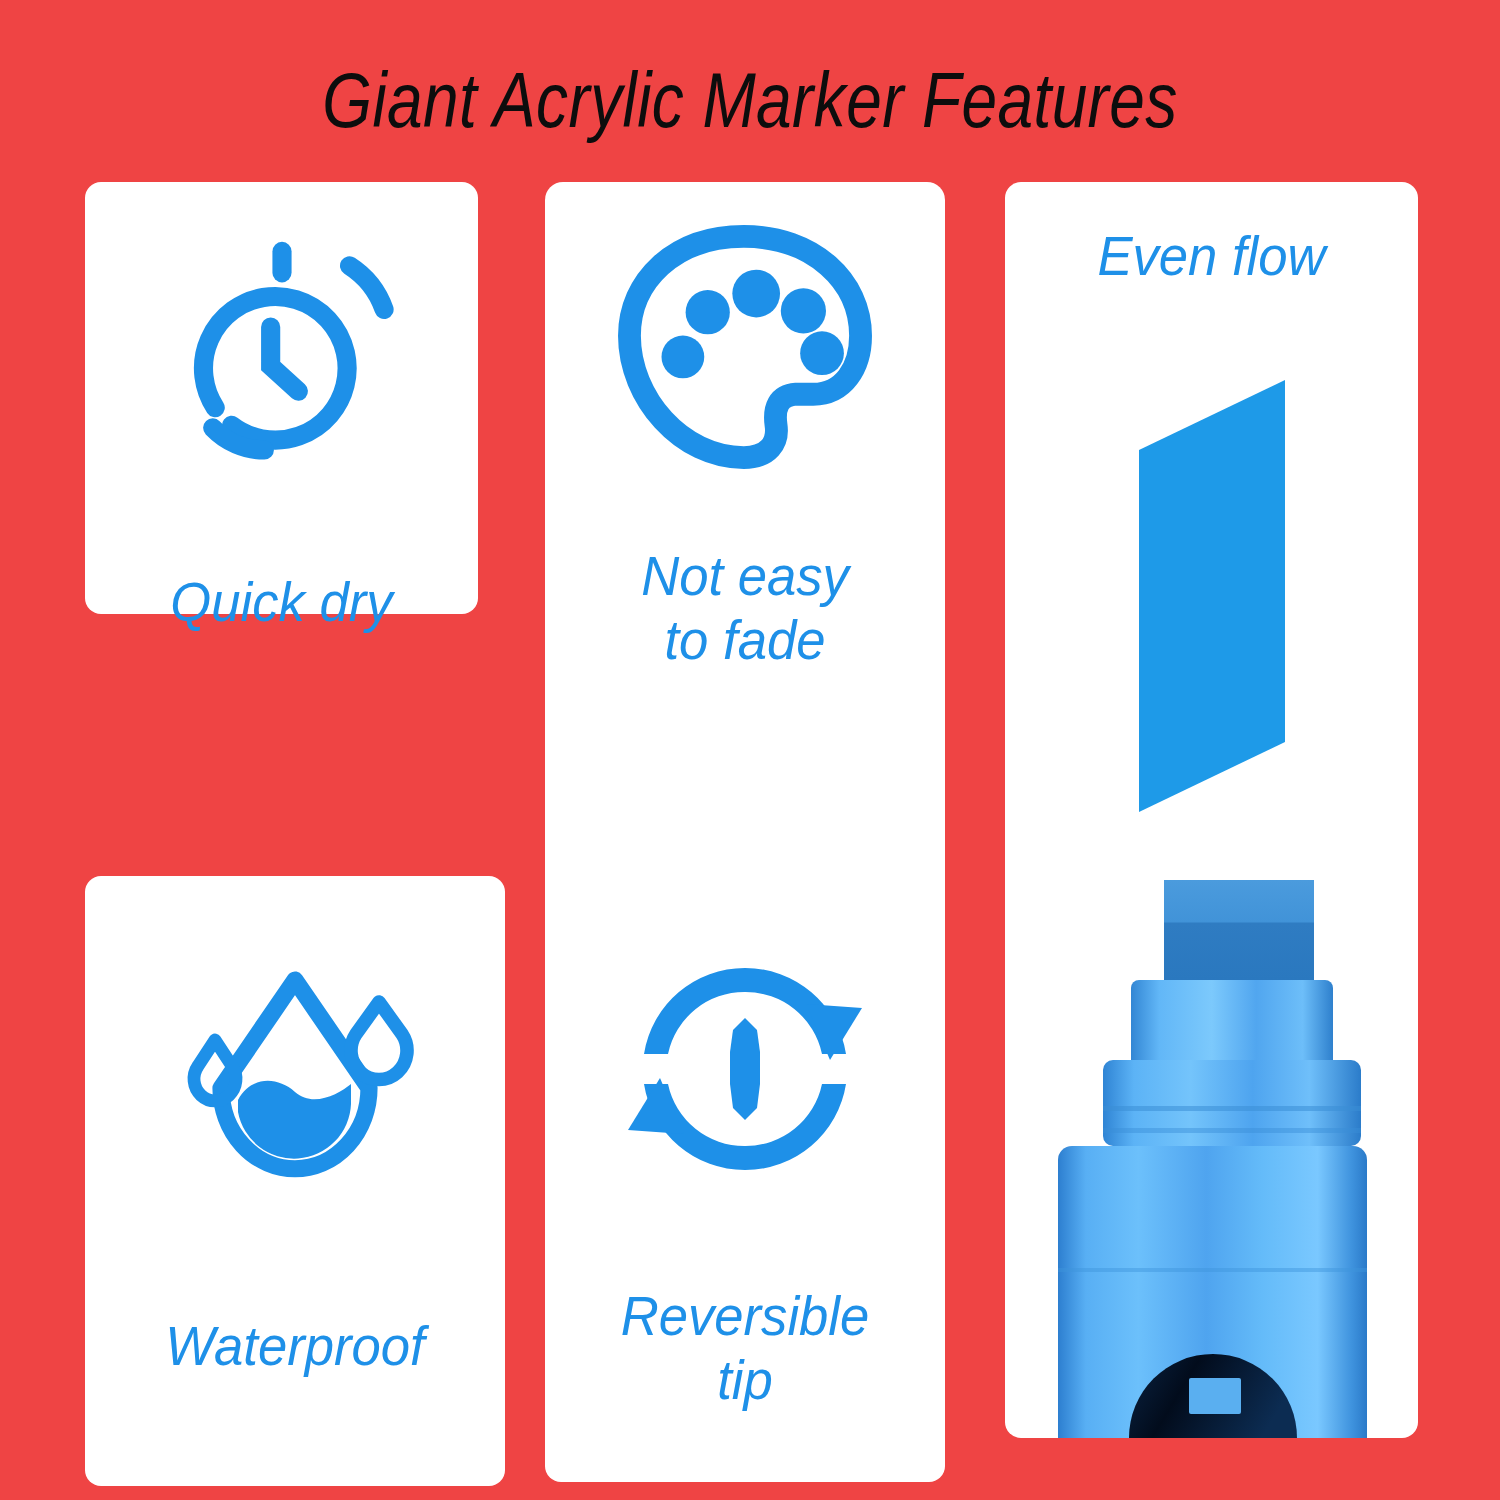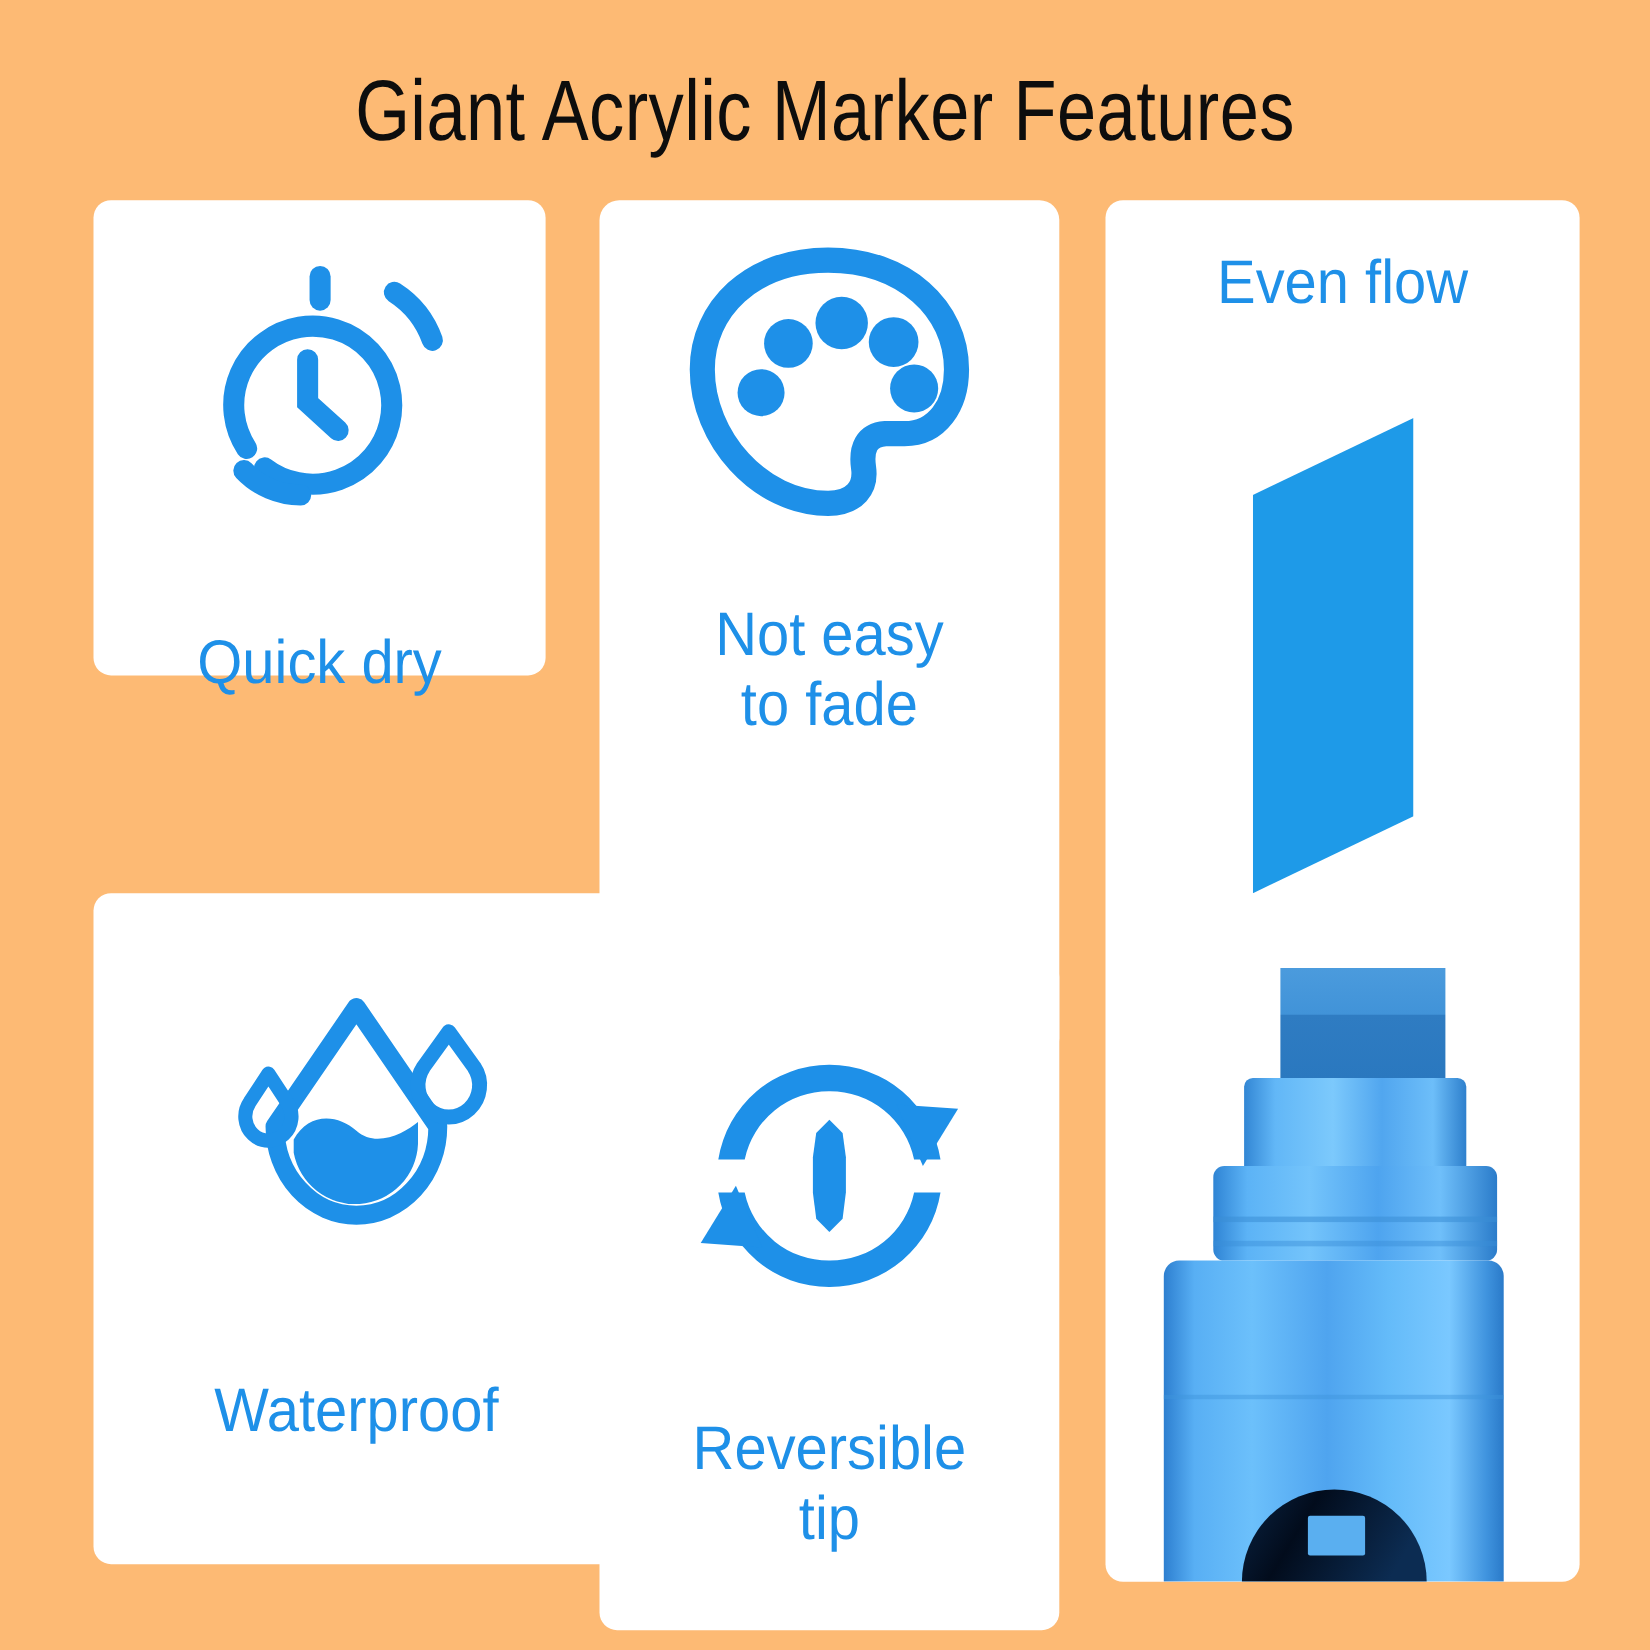--- a/index.html
+++ b/index.html
@@ -11,21 +11,22 @@
     height: 1500px;
     background: #e4f3fc;
     font-family: "DejaVu Sans", sans-serif;
     overflow: hidden;
     position: relative;
   }
   #stage {
     position: relative;
     width: 1500px;
     height: 1500px;
-    background: #fdba74;
+    background: #ef4444;
+    font-style: italic;
   }
 
   
   .page-title {
     position: absolute;
     left: 0;
     top: 52px;
     width: 1500px;
     text-align: center;
     font-family: "Liberation Sans Narrow", "Liberation Sans", sans-serif;
@@ -36,26 +37,25 @@
     transform: scaleX(0.82);
     transform-origin: 50% 50%;
     white-space: nowrap;
   }
 
   
   .card {
     position: absolute;
     background: #ffffff;
     border-radius: 16px;
-    padding-left: 18px;
   }
   #card-quick-dry  { left: 85px;   top: 182px;  width: 393px; height: 432px; }
   #card-not-fade   { left: 545px;  top: 182px;  width: 400px; height: 780px; border-radius: 18px; }
   #card-even-flow  { left: 1005px; top: 182px;  width: 413px; height: 1256px; overflow: hidden; }
-  #card-waterproof { left: 85px;   top: 812px;  width: 460px; height: 610px; }
+  #card-waterproof { left: 85px;   top: 876px;  width: 420px; height: 610px; }
   #card-reversible { left: 545px;  top: 872px;  width: 400px; height: 610px; }
 
   .card-label {
     position: absolute;
     left: 0;
     width: 100%;
     text-align: center;
     color: #1e90e8;
     font-family: "Liberation Sans Narrow", "Liberation Sans", sans-serif;
     font-size: 56px;

